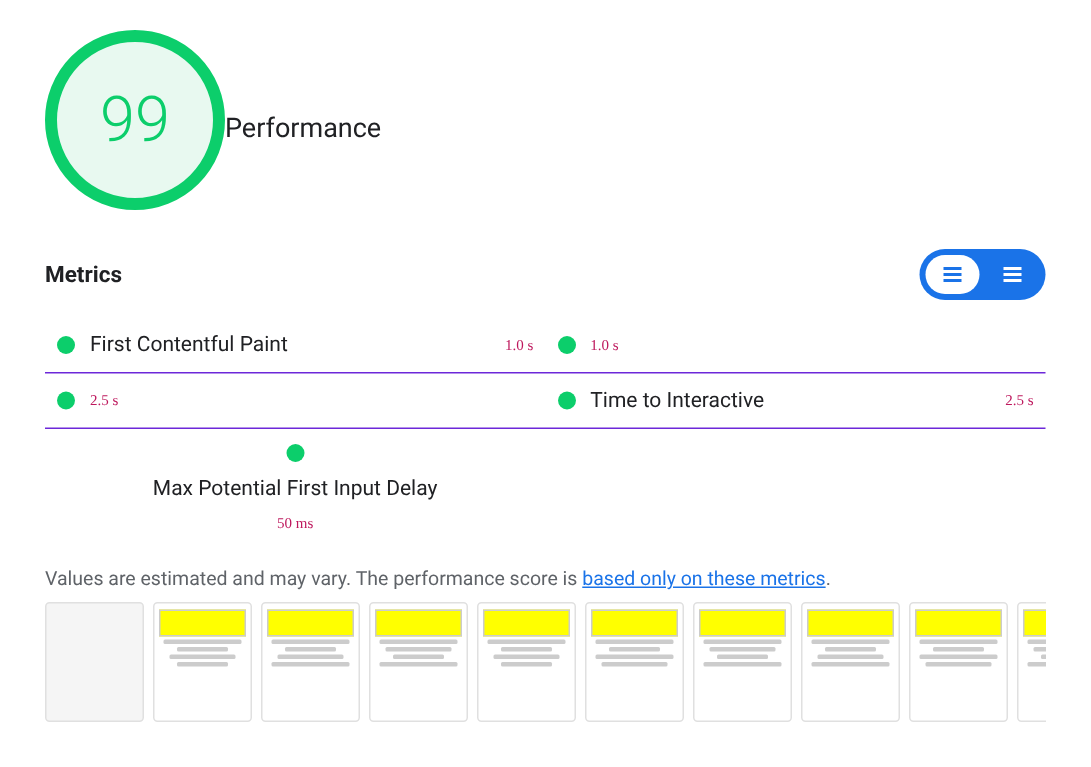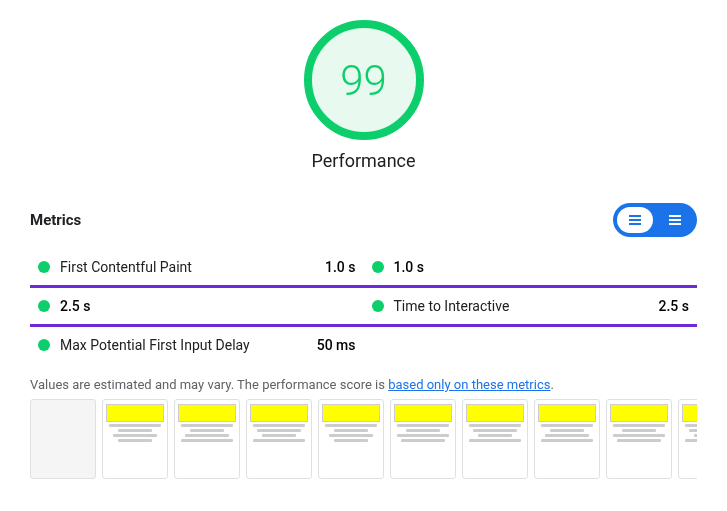--- a/index.html
+++ b/index.html
@@ -7,23 +7,22 @@
       font-family: -apple-system, BlinkMacSystemFont, 'Segoe UI', Roboto, sans-serif;
       background: #fff;
       width: 727px;
       min-height: 511px;
       padding: 20px 30px;
       color: #202124;
     }
 
     .score-section {
       display: flex;
-      flex-direction: column;
-      align-items: center;
-      margin-bottom: 32px;
+      align-items: center;
+      margin-bottom: 16px;
     }
 
     .score-circle {
       width: 120px;
       height: 120px;
       border-radius: 50%;
       border: 8px solid #0cce6b;
       background: #e8f9f0;
       display: flex;
       align-items: center;
@@ -101,47 +100,49 @@
     .metrics-grid {
       display: grid;
       grid-template-columns: 1fr 1fr;
       gap: 0;
     }
 
     .metric-row {
       display: flex;
       align-items: center;
       padding: 10px 8px;
-      border-bottom: 3px solid #6d28d9;
+      border-bottom: 1px solid #6d28d9;
       gap: 10px;
     }
 
     .metric-row:last-child {
       border-bottom: none;
+      flex-direction: column;
     }
 
     .green-dot {
       width: 12px;
       height: 12px;
       border-radius: 50%;
       background: #0cce6b;
       flex-shrink: 0;
     }
 
     .metric-name {
       flex: 1;
       font-size: 14px;
       color: #202124;
     }
 
     .metric-value {
-      font-size: 14px;
-      color: #000000;
+      font-size: 10px;
+      color: #be185d;
       font-weight: 500;
       white-space: nowrap;
+      font-family: Liberation Serif, serif;
     }
 
     .disclaimer {
       font-size: 13px;
       color: #5f6368;
       margin: 12px 0 0 0;
       line-height: 1.5;
     }
 
     .disclaimer a {

